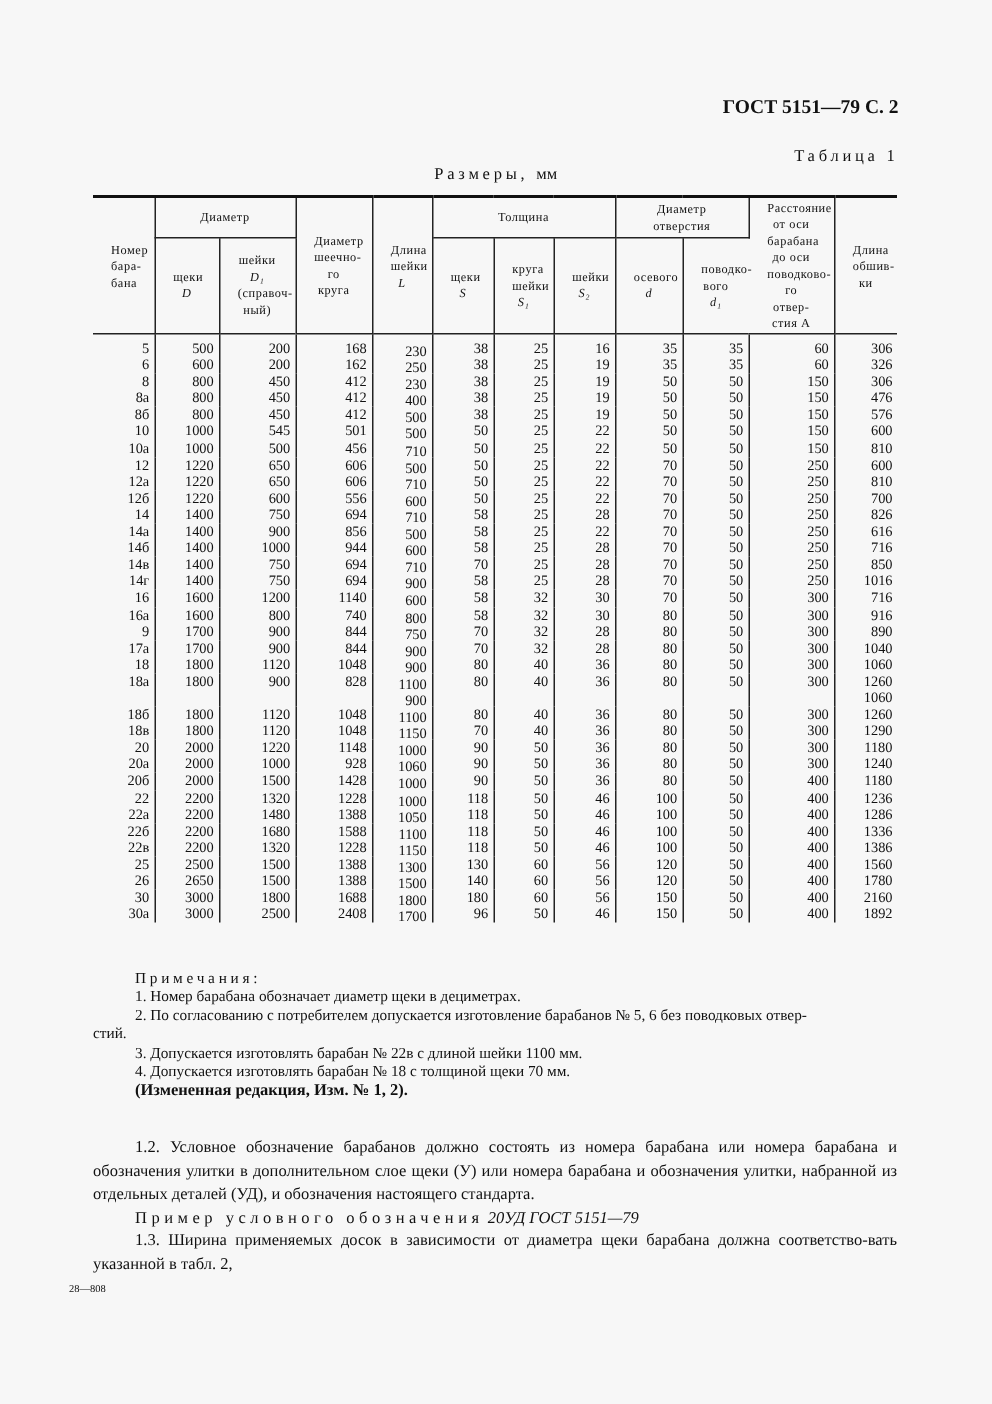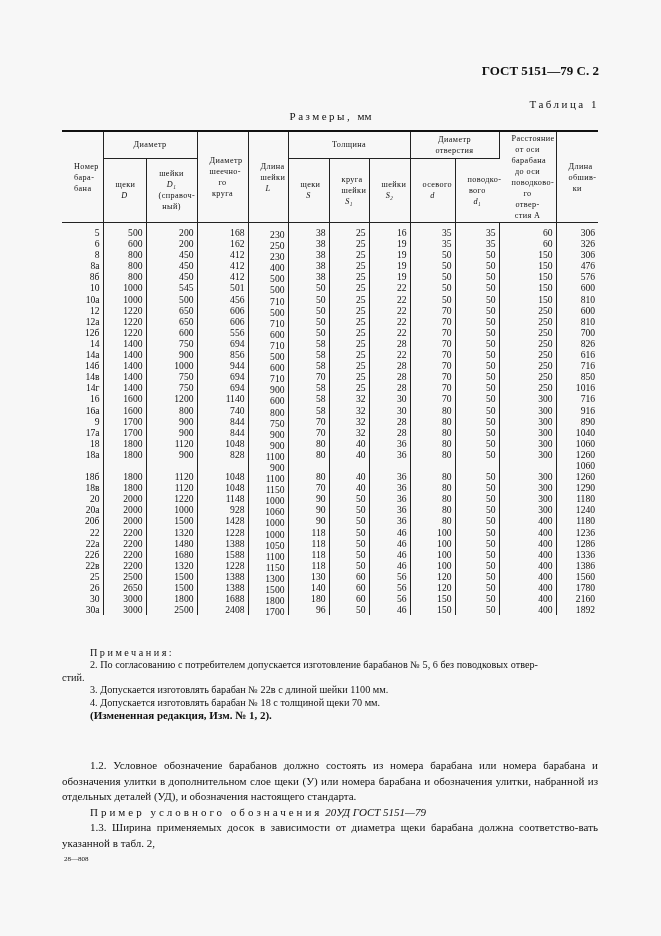--- a/index.html
+++ b/index.html
@@ -41,21 +41,21 @@
   .notes { position: absolute; left: 62px; width: 536px; top: 634px; font-size: 10.2px; line-height: 12.4px; margin-top: 13px; }
   .notes p { margin: 0; text-indent: 28px; text-align: justify; }
   .notes p.noindent { text-indent: 0; }
   .notes .title { letter-spacing: 2.5px; }
   .notes .bold { font-weight: bold; font-size: 11px; }
 
   .body-text { position: absolute; left: 62px; width: 536px; top: 758px; font-size: 11px; line-height: 15.5px; }
   .body-text p { margin: 0; text-indent: 28px; text-align: justify; }
   .body-text .spaced { letter-spacing: 3px; }
   .body-text .it { font-style: italic; letter-spacing: 0; }
-  .footer-code { position: absolute; left: 64px; top: 855px; font-size: 7px; }
+  .footer-code { position: absolute; left: 46px; top: 855px; font-size: 7px; }
 </style>
 </head>
 <body>
 
 <div class="header-std">ГОСТ 5151—79 С. 2</div>
 <div class="table-label">Таблица 1</div>
 <div class="sizes-label"><span>Размеры,</span> <span class="mm">мм</span></div>
 
 <table class="main">
   <colgroup>
@@ -582,20 +582,21 @@
         <td class="c-d">150</td>
         <td class="c-d1">50</td>
         <td class="c-A">400</td>
         <td class="c-len">1892</td>
       </tr>
     </tbody>
 </table>
 
 <div class="notes">
   <p class="title">Примечания:</p>
+  <p>1. Номер барабана обозначает диаметр щеки в дециметрах.</p>
   <p>2. По согласованию с потребителем допускается изготовление барабанов № 5, 6 без поводковых отвер-</p>
   <p class="noindent">стий.</p>
   <p>3. Допускается изготовлять барабан № 22в  с длиной шейки 1100 мм.</p>
   <p>4. Допускается изготовлять барабан № 18 с толщиной щеки 70 мм.</p>
   <p class="bold">(Измененная редакция, Изм. № 1, 2).</p>
 </div>
 
 <div class="body-text">
   <p>1.2. Условное обозначение барабанов должно состоять из номера барабана или номера барабана и обозначения улитки в дополнительном слое щеки (У) или номера барабана и обозначения улитки, набранной из отдельных деталей (УД), и обозначения настоящего стандарта.</p>
   <p><span class="spaced">Пример условного обозначения</span> <span class="it">20УД ГОСТ 5151—79</span></p>

